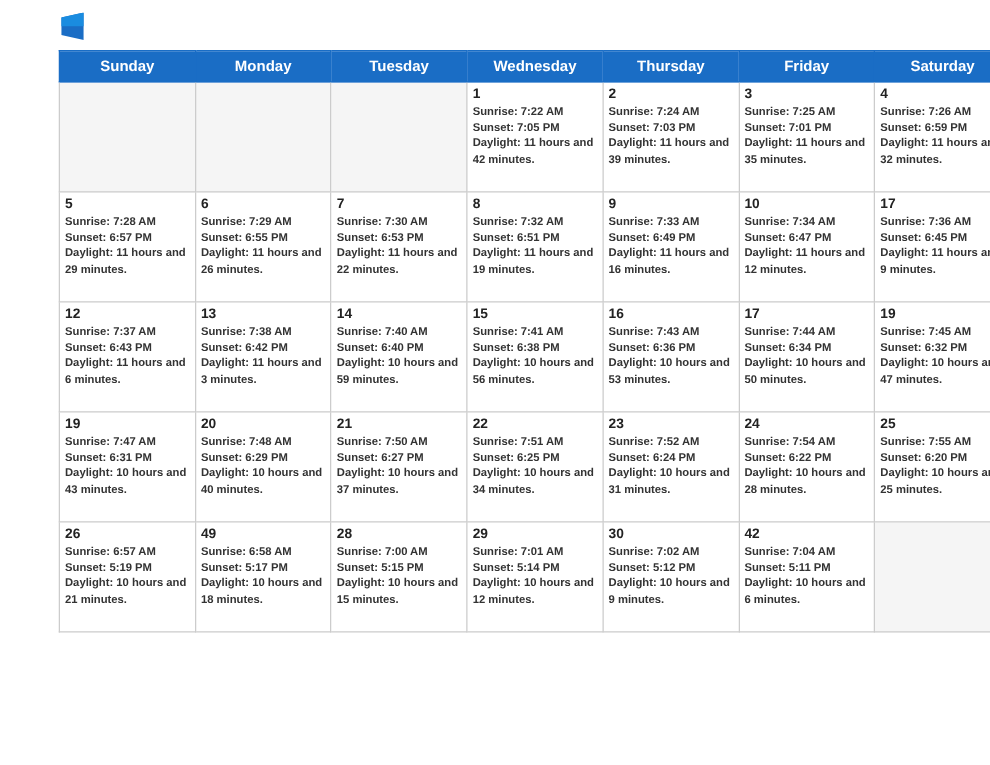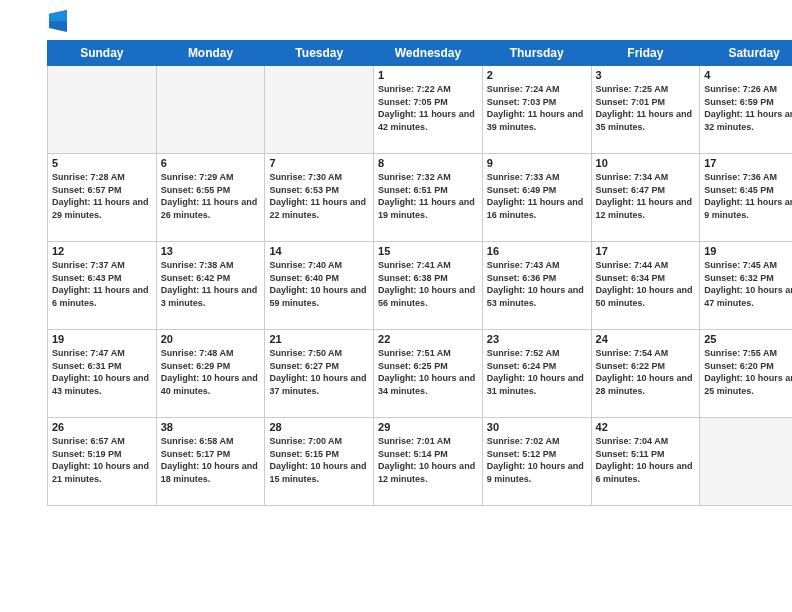--- a/index.html
+++ b/index.html
@@ -242,21 +242,21 @@
             <div class="day-number">25</div>
             <div class="day-info">Sunrise: 7:55 AM<br>Sunset: 6:20 PM<br>Daylight: 10 hours and 25 minutes.</div>
           </td>
         </tr>
         <tr>
           <td>
             <div class="day-number">26</div>
             <div class="day-info">Sunrise: 6:57 AM<br>Sunset: 5:19 PM<br>Daylight: 10 hours and 21 minutes.</div>
           </td>
           <td>
-            <div class="day-number">38</div>
+            <div class="day-number">49</div>
             <div class="day-info">Sunrise: 6:58 AM<br>Sunset: 5:17 PM<br>Daylight: 10 hours and 18 minutes.</div>
           </td>
           <td>
             <div class="day-number">28</div>
             <div class="day-info">Sunrise: 7:00 AM<br>Sunset: 5:15 PM<br>Daylight: 10 hours and 15 minutes.</div>
           </td>
           <td>
             <div class="day-number">29</div>
             <div class="day-info">Sunrise: 7:01 AM<br>Sunset: 5:14 PM<br>Daylight: 10 hours and 12 minutes.</div>
           </td>

